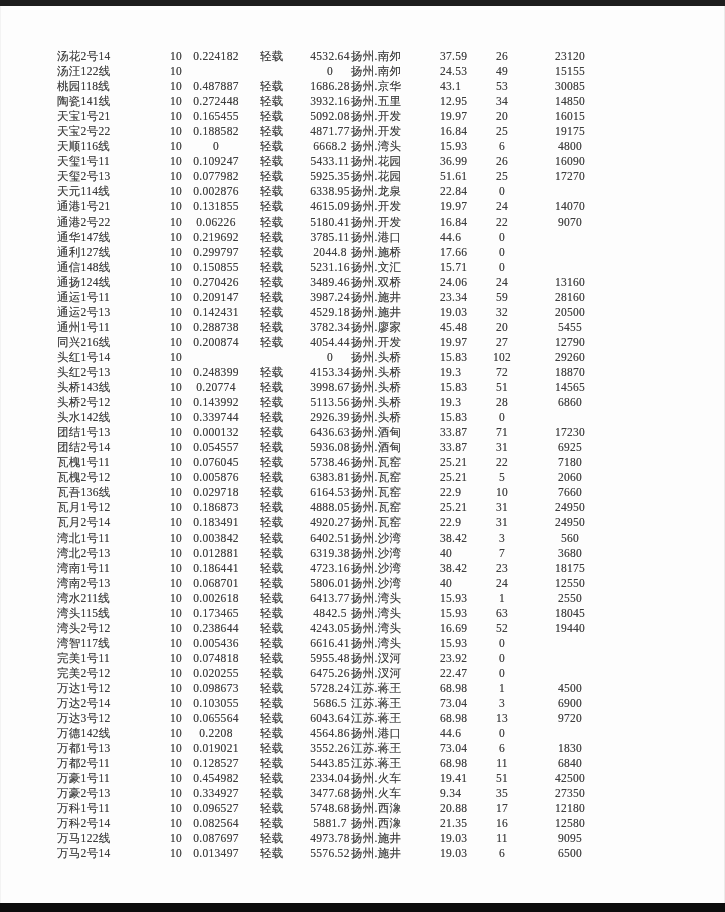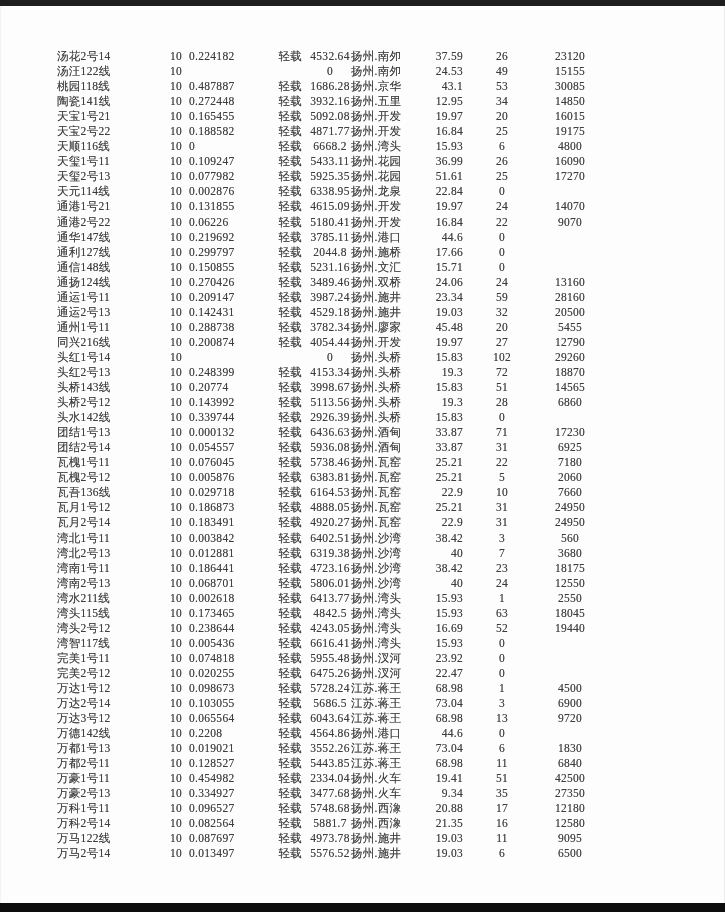--- a/index.html
+++ b/index.html
@@ -19,25 +19,25 @@
   .table{
     position:absolute;left:0;top:49px;width:725px;
     color:var(--text,#3d3d3d);
     font-size:11.5px;
     text-shadow:0 0 0.5px rgba(60,60,60,0.55);
   }
   .row{position:relative;height:15.05px;line-height:15.05px;white-space:nowrap;}
   .cell{position:absolute;top:0;overflow:hidden;letter-spacing:0.3px;}
   .c0{left:57px; width:56px; text-align:left;}
   .c1{left:128px;width:54px; text-align:right;}
-  .c2{left:189px;width:72px; text-align:left;}
-  .c3{left:260px;width:42px; text-align:right;}
+  .c2{left:180px;width:72px; text-align:center;}
+  .c3{left:260px;width:42px; text-align:left;}
   .c4{left:293px;width:74px; text-align:center;}
   .c5{left:351px;width:88px; text-align:left;}
-  .c6{left:401px;width:62px; text-align:right;font-family:Liberation Serif, serif;}
+  .c6{left:440px;width:62px; font-family:Liberation Serif, serif;}
   .c7{left:477px;width:50px; text-align:center;}
   .c8{left:539px;width:62px; text-align:center;}
 </style>
 </head>
 <body>
 
 <div class="page">
   <div class="strip top"></div>
   <div class="table" id="data-table">
       <div class="row">

